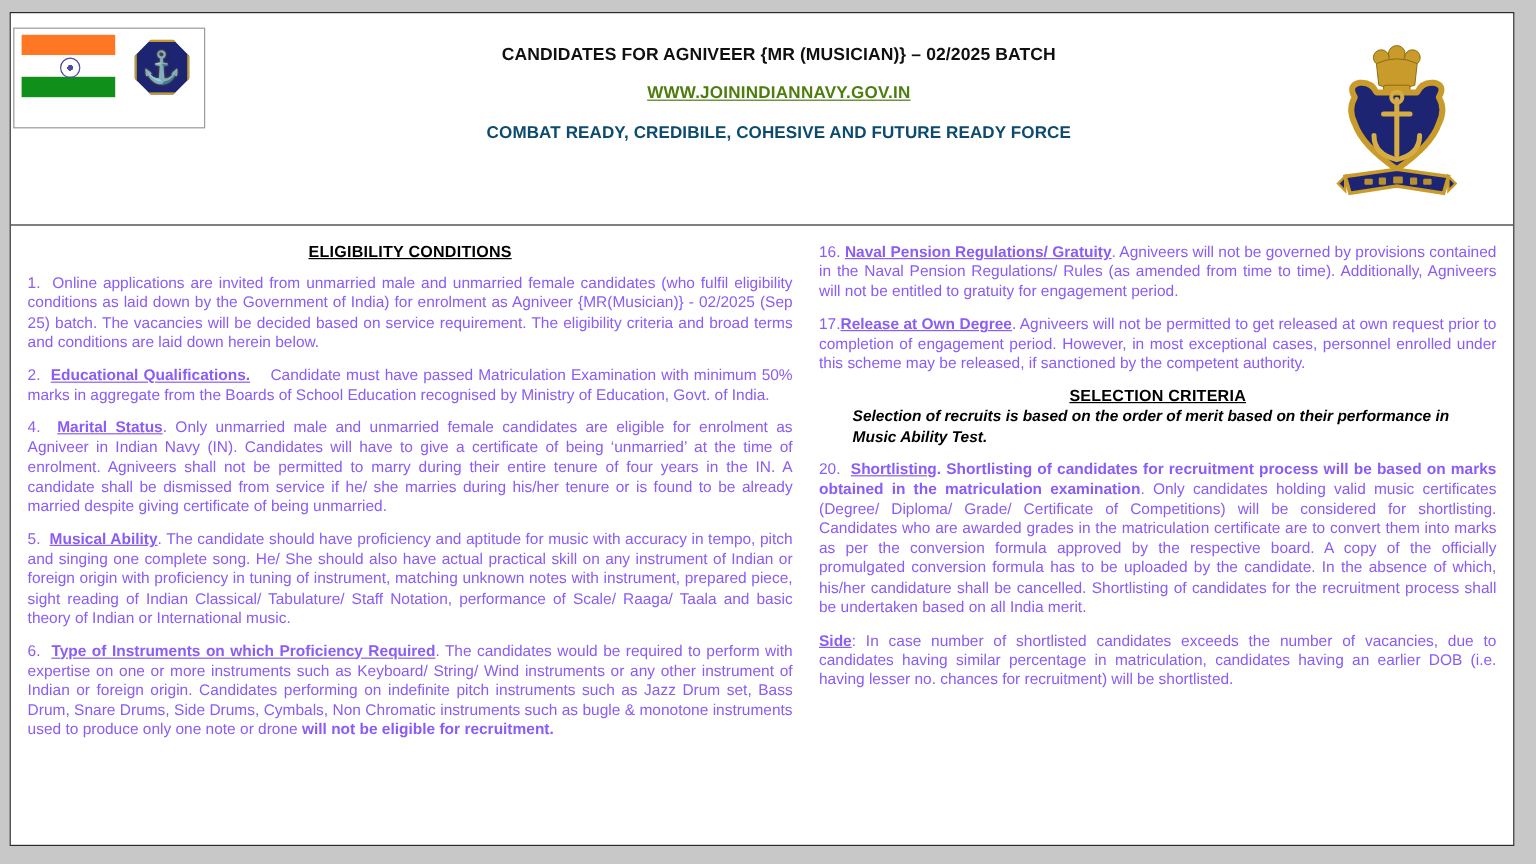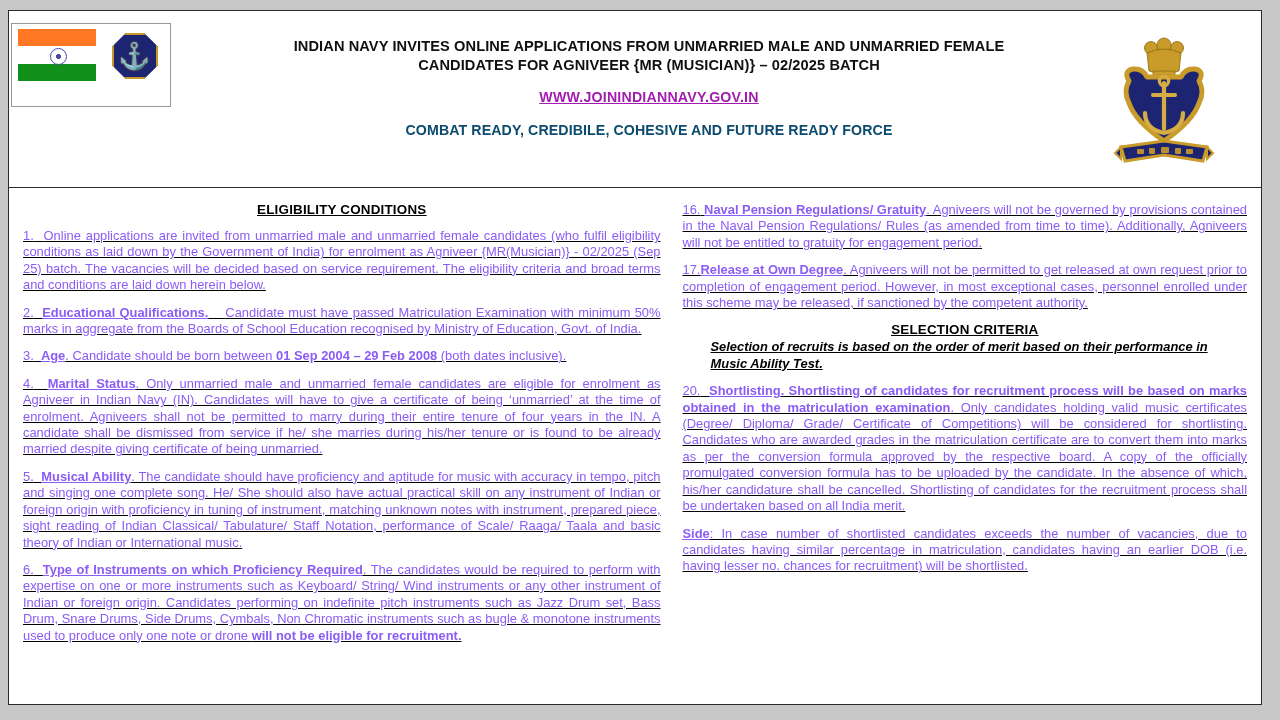--- a/index.html
+++ b/index.html
@@ -66,21 +66,21 @@
     text-align: center;
   }
   .title-line {
     font-size: 14.6px; font-weight: bold; color: #101010;
     letter-spacing: 0.1px; line-height: 19px;
   }
   #site-link {
     display: inline-block;
     margin-top: 14px;
     font-size: 14.2px; font-weight: bold;
-    color: #a21caf; text-decoration: underline;
+    color: #4d7c0f; text-decoration: underline;
     letter-spacing: 0.2px;
     cursor: pointer;
   }
   #motto {
     margin-top: 16px;
     font-size: 14.2px; font-weight: bold; color: #0c4a6e;
     letter-spacing: 0.1px;
   }
   
   #crest {
@@ -88,21 +88,21 @@
     width: 110px; height: 150px;
   }
   
   #body {
     position: absolute;
     left: 0; top: 177px; right: 0; bottom: 0;
     display: flex;
     padding: 14px 14px 0 14px;
     box-sizing: border-box;
   }
-  .col { box-sizing: border-box; text-decoration: underline; }
+  .col { box-sizing: border-box; }
   #col-left  { width: 660px; padding-right: 14px; }
   #col-right { width: 580px; padding-left: 8px; }
   .section-head {
     text-align: center;
     font-size: 13.4px; font-weight: bold;
     text-decoration: underline;
     color: #000;
     margin: 0 0 11px 0;
     letter-spacing: 0.2px;
   }
@@ -144,21 +144,20 @@
         <div class="band white"></div>
         <div class="band green"></div>
         <div class="chakra"></div>
       </div>
       <div id="badge-octagon">
         <span class="anchor-glyph">⚓</span>
       </div>
     </div>
 
     <div id="title-block">
-      <div class="title-line">INDIAN NAVY INVITES ONLINE APPLICATIONS FROM UNMARRIED MALE AND UNMARRIED FEMALE</div>
       <div class="title-line">CANDIDATES FOR AGNIVEER {MR (MUSICIAN)} – 02/2025 BATCH</div>
       <a id="site-link" href="#">WWW.JOININDIANNAVY.GOV.IN</a>
       <div id="motto">COMBAT READY, CREDIBILE, COHESIVE AND FUTURE READY FORCE</div>
     </div>
 
     <svg id="crest" viewBox="0 0 110 150">
 
       <g fill="#C89B2A" stroke="#8A6A12" stroke-width="0.8">
         <ellipse cx="55" cy="20" rx="7" ry="7"></ellipse>
         <ellipse cx="42" cy="23" rx="6.5" ry="6.5"></ellipse>
@@ -197,23 +196,20 @@
       <div class="section-head">ELIGIBILITY CONDITIONS</div>
 
       <p class="para">
         <span class="num">1.</span>&nbsp;&nbsp;<span>Online applications are invited from unmarried male and unmarried female candidates (who fulfil eligibility conditions as laid down by the Government of India) for enrolment as Agniveer {MR(Musician)} - 02/2025 (Sep 25) batch. The vacancies will be decided based on service requirement. The eligibility criteria and broad terms and conditions are laid down herein below.</span>
       </p>
 
       <p class="para">
         <span class="num">2.</span>&nbsp;&nbsp;<span class="lead">Educational Qualifications.</span>&nbsp;&nbsp;&nbsp;&nbsp;<span>Candidate must have passed Matriculation Examination with minimum 50% marks in aggregate from the Boards of School Education recognised by Ministry of Education, Govt. of India.</span>
       </p>
 
-      <p class="para">
-        <span class="num">3.</span>&nbsp;&nbsp;<span class="lead">Age</span><span>. Candidate should be born between </span><span class="b">01 Sep 2004 – 29 Feb 2008</span><span> (both dates inclusive).</span>
-      </p>
 
       <p class="para">
         <span class="num">4.</span>&nbsp;&nbsp;<span class="lead">Marital Status</span><span>. Only unmarried male and unmarried female candidates are eligible for enrolment as Agniveer in Indian Navy (IN). Candidates will have to give a certificate of being ‘unmarried’ at the time of enrolment. Agniveers shall not be permitted to marry during their entire tenure of four years in the IN. A candidate shall be dismissed from service if he/ she marries during his/her tenure or is found to be already married despite giving certificate of being unmarried.</span>
       </p>
 
       <p class="para">
         <span class="num">5.</span>&nbsp;&nbsp;<span class="lead">Musical Ability</span><span>. The candidate should have proficiency and aptitude for music with accuracy in tempo, pitch and singing one complete song. He/ She should also have actual practical skill on any instrument of Indian or foreign origin with proficiency in tuning of instrument, matching unknown notes with instrument, prepared piece, sight reading of Indian Classical/ Tabulature/ Staff Notation, performance of Scale/ Raaga/ Taala and basic theory of Indian or International music.</span>
       </p>
 
       <p class="para last">

